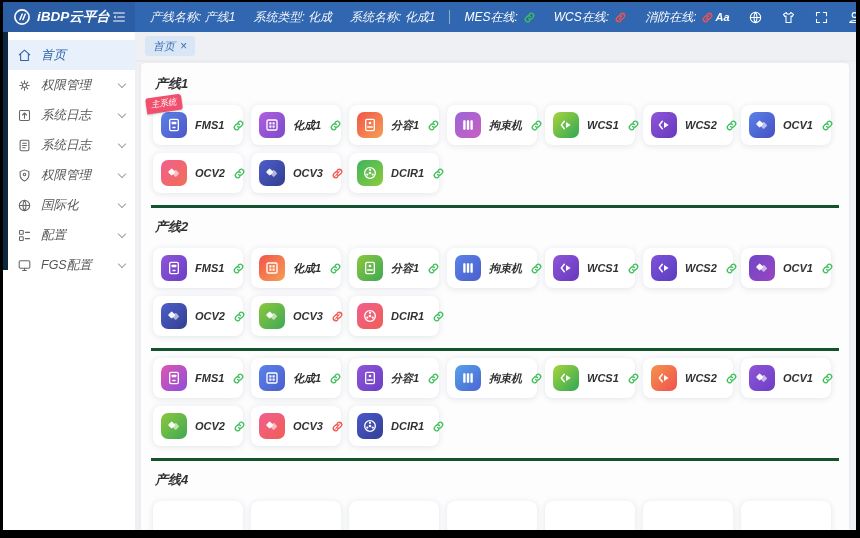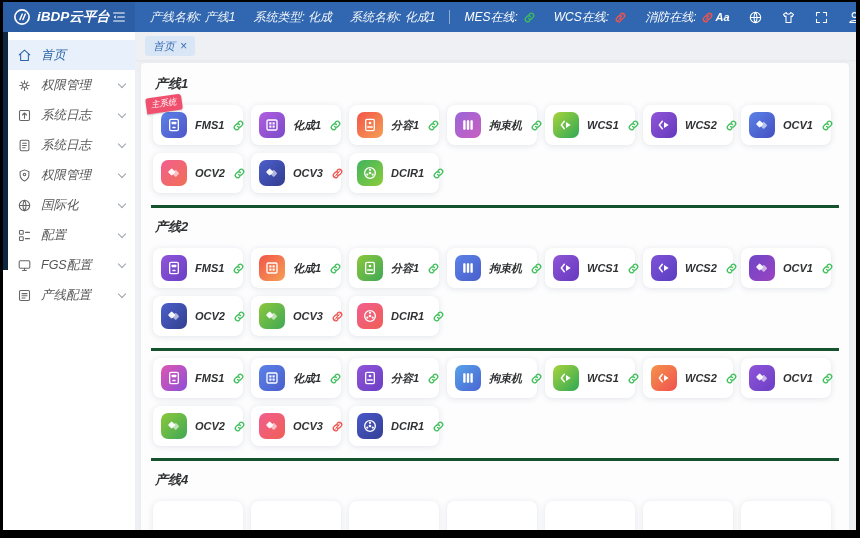--- a/index.html
+++ b/index.html
@@ -230,30 +230,20 @@
         <div class="sb-item">
           <span class="sb-ic">
             <svg viewBox="0 0 24 24" fill="none" stroke="currentColor" stroke-width="1.7" stroke-linecap="round" stroke-linejoin="round">
               <rect x="3.5" y="4.5" width="17" height="12" rx="2"></rect>
               <path d="M9 20h6M12 16.5V20"></path>
             </svg>
           </span>
           <span class="sb-lb">FGS配置</span>
           <span class="chev"></span>
         </div>
-        <div class="sb-item">
-          <span class="sb-ic">
-            <svg viewBox="0 0 24 24" fill="none" stroke="currentColor" stroke-width="1.7" stroke-linecap="round" stroke-linejoin="round">
-              <rect x="4" y="4" width="16" height="16" rx="2"></rect>
-              <path d="M8 9h8M8 12.5h8M8 16h5"></path>
-            </svg>
-          </span>
-          <span class="sb-lb">产线配置</span>
-          <span class="chev"></span>
-        </div>
       </div>
     <div class="main">
       <div class="tabbar" id="tabbar">
           <div class="tab">
             <span>首页</span>
             <span class="x">×</span>
           </div>
         </div>
       <div class="panel">
         <div id="lines">

